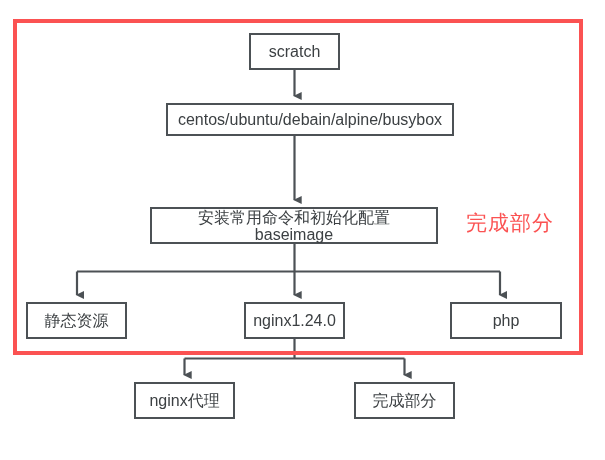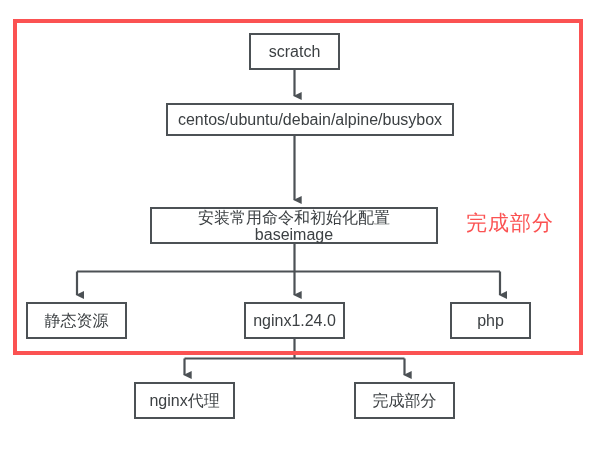--- a/index.html
+++ b/index.html
@@ -108,21 +108,21 @@
   </div>
 
   <div class="node" id="node-go-app" style="left: 26px; top: 302px; width: 101px; height: 37px;">
     <span>静态资源</span>
   </div>
 
   <div class="node" id="node-nginx" style="left: 244px; top: 302px; width: 101px; height: 37px;">
     <span>nginx1.24.0</span>
   </div>
 
-  <div class="node" id="node-php" style="left: 450px; top: 302px; width: 81px; height: 37px;">
+  <div class="node" id="node-php" style="left: 450px; top: 302px; width: 112px; height: 37px;">
     <span>php</span>
   </div>
 
   <div class="node" id="node-nginx-proxy" style="left: 134px; top: 382px; width: 101px; height: 37px;">
     <span>nginx代理</span>
   </div>
 
   <div class="node" id="node-static-res" style="left: 354px; top: 382px; width: 101px; height: 37px;">
     <span>完成部分</span>
   </div>

